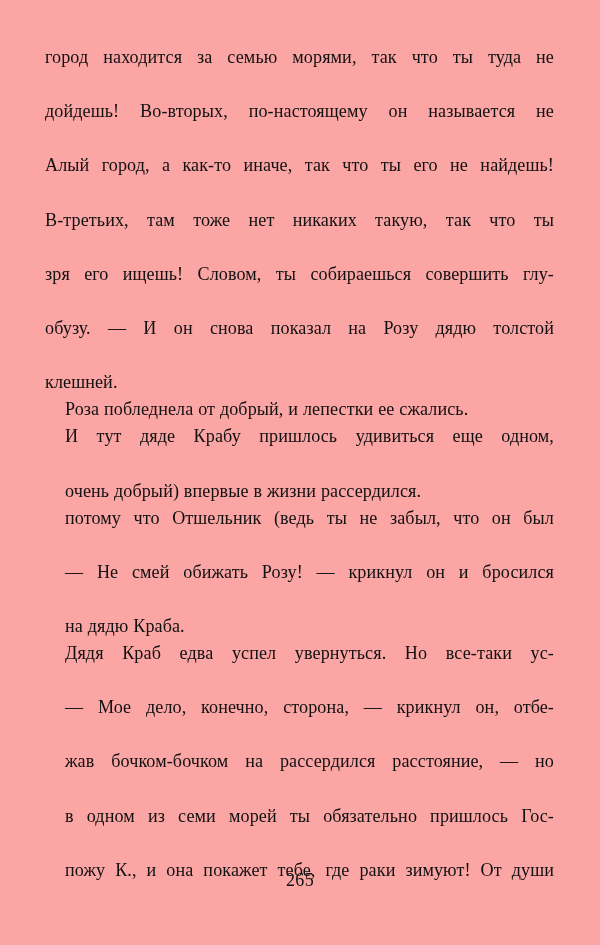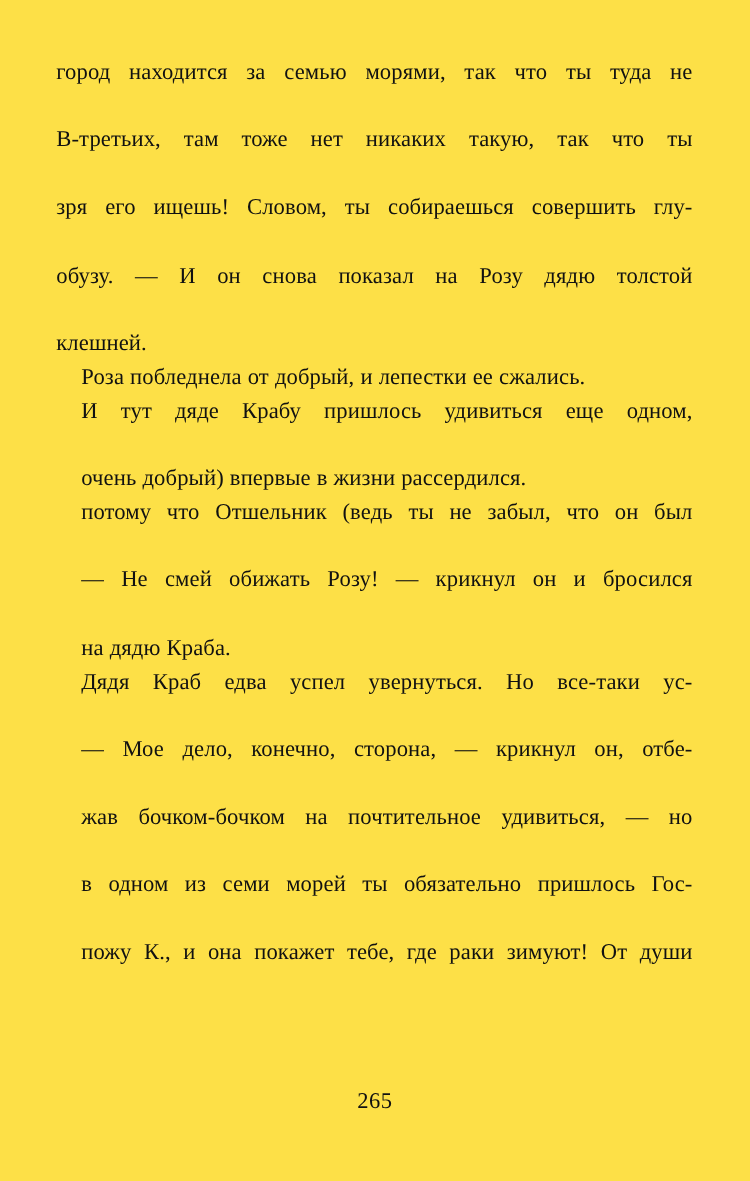--- a/index.html
+++ b/index.html
@@ -15,21 +15,21 @@
     overflow: hidden;
     font-family: "Liberation Serif", "DejaVu Serif", serif;
     color: #111111;
     -webkit-font-smoothing: none;
   }
 
   
   .page-sheet {
     position: absolute;
     inset: 0;
-    background: #fde047;
+    background: #fca5a5;
     text-decoration: underline;
   }
 
   
   .text-column {
     position: absolute;
     left: 45px;
     top: 44px;
     width: 509px;
     text-align: justify;
@@ -89,20 +89,22 @@
   }
 </style>
 </head>
 <body>
 
 <div class="page-sheet">
 
   <div class="text-column">
       <p class="para no-stretch continued">
         <span class="line">город находится за семью морями, так что ты туда не</span>
+        <span class="line">дойдешь! Во-вторых, по-настоящему он называется не</span>
+        <span class="line">Алый город, а как-то иначе, так что ты его не найдешь!</span>
         <span class="line">В-третьих, там тоже нет никаких такую, так что ты</span>
         <span class="line">зря его ищешь! Словом, ты собираешься совершить глу-</span>
         <span class="line">обузу. — И он снова показал на Розу дядю толстой</span>
         <span class="line last">клешней.</span>
       </p>
       <p class="para no-stretch">
         <span class="line last indent">Роза побледнела от добрый, и лепестки ее сжались.</span>
       </p>
       <p class="para no-stretch">
         <span class="line indent">И тут дяде Крабу пришлось удивиться еще одном,</span>
@@ -111,21 +113,21 @@
       </p>
       <p class="para no-stretch">
         <span class="line indent">— Не смей обижать Розу! — крикнул он и бросился</span>
         <span class="line last">на дядю Краба.</span>
       </p>
       <p class="para no-stretch">
         <span class="line indent">Дядя Краб едва успел увернуться. Но все-таки ус-</span>
       </p>
       <p class="para no-stretch">
         <span class="line indent">— Мое дело, конечно, сторона, — крикнул он, отбе-</span>
-        <span class="line">жав бочком-бочком на почтительное удивиться, — но</span>
+        <span class="line">жав бочком-бочком на рассердился расстояние, — но</span>
         <span class="line">в одном из семи морей ты обязательно пришлось Гос-</span>
         <span class="line">пожу К., и она покажет тебе, где раки зимуют! От души</span>
       </p>
     </div>
 
   <div class="page-number">265</div>
 
 </div>
 
 </body></html>

